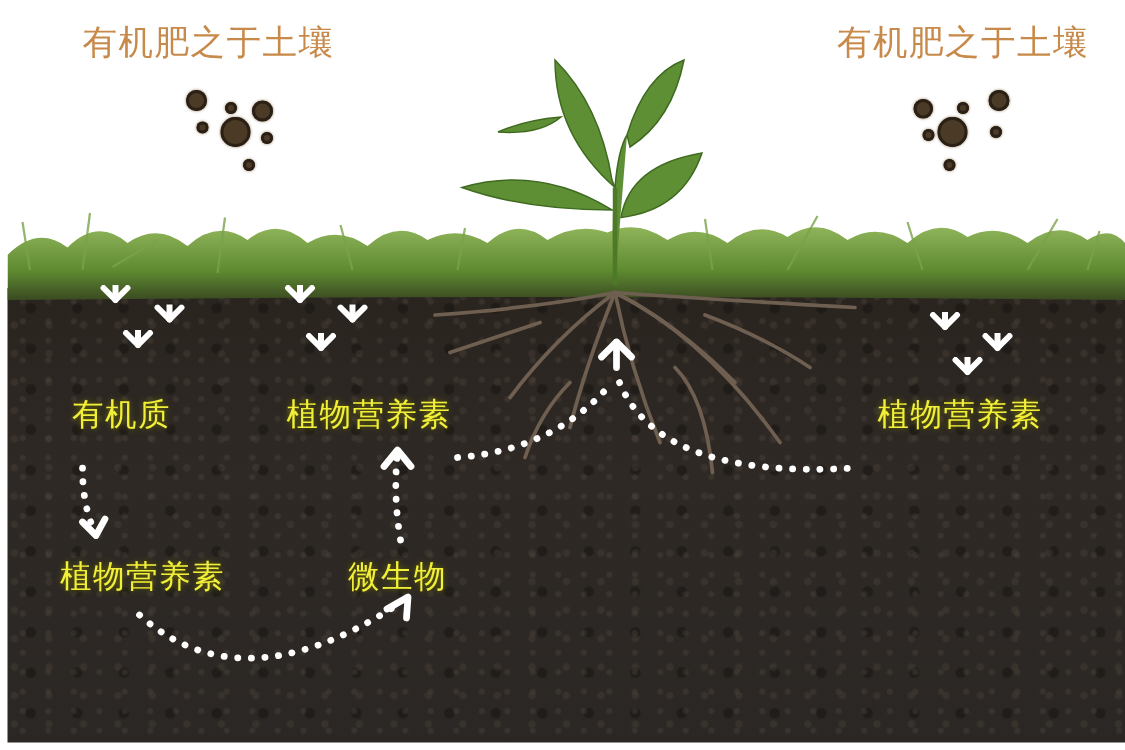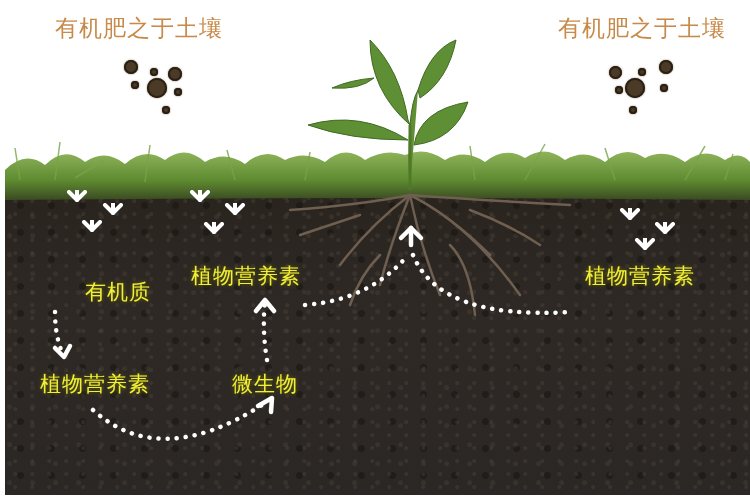--- a/index.html
+++ b/index.html
@@ -128,21 +128,21 @@
 <svg class="abs" style="left:619px;top:208px;" width="22" height="16">
     <use href="#chev-down"></use>
   </svg>
 <svg class="abs" style="left:654px;top:222px;" width="22" height="16">
     <use href="#chev-down"></use>
   </svg>
 <svg class="abs" style="left:634px;top:238px;" width="22" height="16">
     <use href="#chev-down"></use>
   </svg>
 
-<div class="label" style="left:48px;top:278px;margin-left:37px;">有机质</div>
+<div class="label" style="left:48px;top:262px;">有机质</div>
 <div class="label" style="left:191px;top:262px;">植物营养素</div>
 <div class="label" style="left:40px;top:370px;">植物营养素</div>
 <div class="label" style="left:232px;top:370px;">微生物</div>
 <div class="label" style="left:585px;top:262px;">植物营养素</div>
 
 <svg class="abs" style="left:0;top:0;" width="750" height="500" viewBox="0 0 750 500">
   <g fill="none" stroke="#fff" stroke-width="4.5" stroke-linecap="round" stroke-dasharray="0.1 9">
 
     <path d="M55 312 Q55 335 62 352"></path>
 

